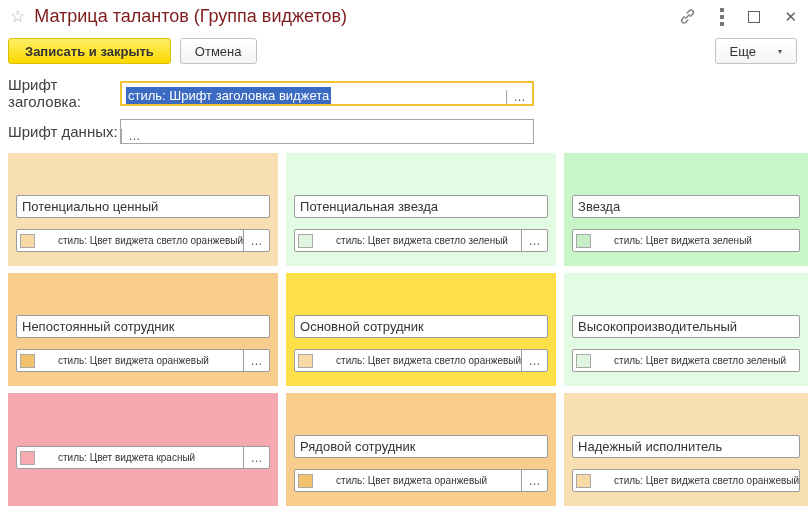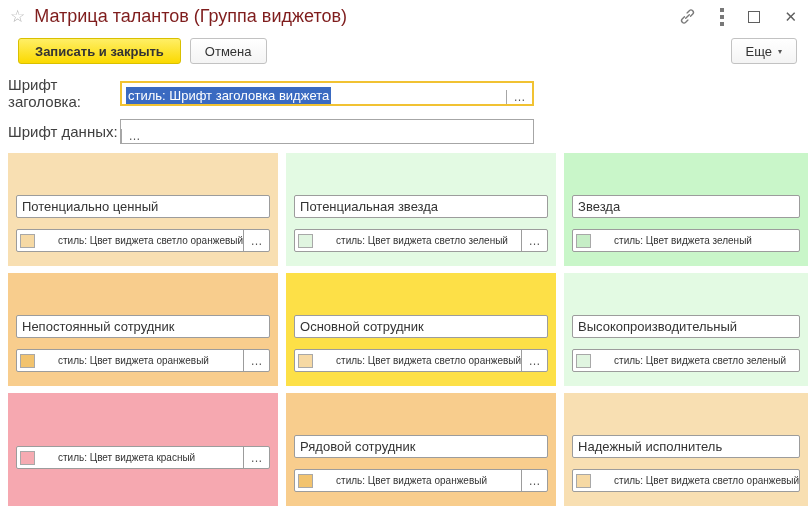--- a/index.html
+++ b/index.html
@@ -15,25 +15,25 @@
   .win-icons{display:flex;align-items:center;gap:24px;}
   .win-icons>span{cursor:pointer;display:inline-flex;align-items:center;justify-content:center;}
   .kebab{display:inline-flex;flex-direction:column;gap:3px;}
   .kebab i{width:4px;height:4px;background:#787878;display:block;}
   .maxbox{width:10px;height:10px;border:1.5px solid #5f5f5f;display:inline-block;}
   .closex{color:#5f5f5f;font-size:15px;line-height:1;}
   
   .toolbar{display:flex;align-items:center;padding:5px 14px 6px 8px;}
   .btn{height:26px;box-sizing:border-box;border:1px solid #c2c2c2;border-radius:3px;
        background:linear-gradient(#ffffff,#f4f4f4);font-size:13px;color:#333;
-       padding:0 14px;cursor:pointer;display:inline-flex;align-items:center;font-family:inherit;margin-left:10px;}
+       padding:0 14px;cursor:pointer;display:inline-flex;align-items:center;font-family:inherit;}
   .btn-primary{background:linear-gradient(#ffef66,#fbd900);border:1px solid #d9c000;
        font-weight:bold;padding:0 16px;}
   .btn-cancel{margin-left:9px;}
-  .btn-more{margin-left:auto;gap:6px;}
+  .btn-more{margin-left:auto;gap:22px;}
   .btn-more .arrow{font-size:8px;color:#555;}
   
   .fields{padding:6px 0 0 8px;}
   .field-row{display:flex;align-items:center;margin-bottom:9px;}
   .field-label{width:112px;font-size:15px;color:#404040;flex:none;}
   .input-box{width:414px;height:25px;box-sizing:border-box;border:1px solid #a6a6a6;
        background:#fff;display:flex;align-items:flex-end;cursor:text;}
   .input-box.focused{border:2px solid #f1c232;}
   .val-wrap{flex:1;display:flex;align-items:center;padding-left:4px;overflow:hidden;}
   .val-wrap span{font-size:13px;white-space:nowrap;padding:1px 2px;}

